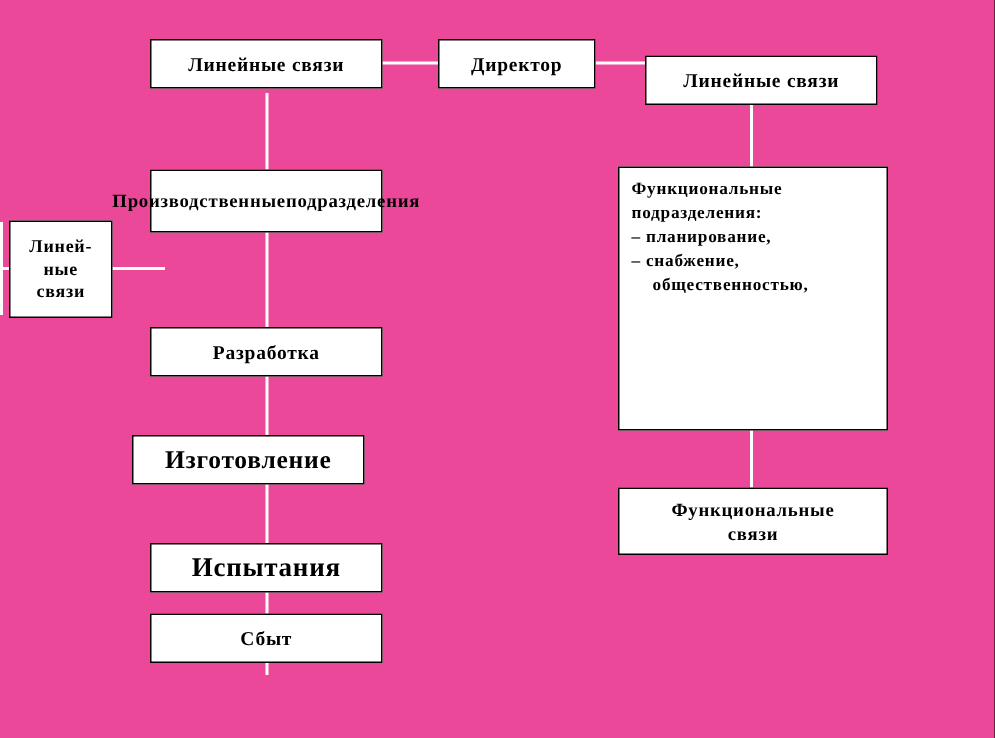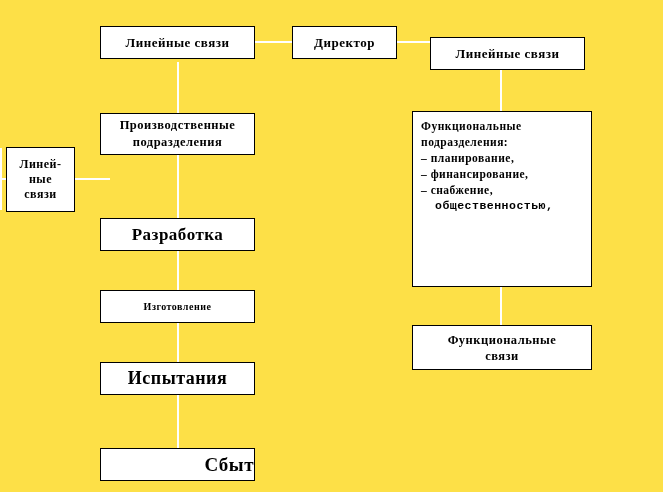--- a/index.html
+++ b/index.html
@@ -4,21 +4,21 @@
 <style>
   html, body {
     margin: 0;
     padding: 0;
     background: #000000;
   }
   #canvas {
     position: relative;
     width: 663px;
     height: 492px;
-    background: #fde047;
+    background: #ec4899;
     font-family: "Liberation Serif", serif;
     overflow: hidden;
   }
   .box {
     position: absolute;
     background: #ffffff;
     border: 1px solid #000000;
     box-sizing: border-box;
     color: #000000;
     font-weight: bold;
@@ -37,21 +37,20 @@
   }
   .line {
     position: absolute;
     background: #ffffff;
   }
   .list-line {
     white-space: nowrap;
   }
   .indent {
     padding-left: 14px;
-    font-family: Liberation Mono, monospace;
   }
 </style>
 </head>
 <body>
 
 <div id="canvas">
 
   <div class="line" style="left:177px; top:62px; width:2px; height:388px;"></div>
   <div class="line" style="left:177px; top:41px; width:116px; height:2px;"></div>
   <div class="line" style="left:397px; top:41px; width:115px; height:2px;"></div>
@@ -70,46 +69,45 @@
   <div class="box center" style="left:430px; top:37px; width:155px; height:33px; font-size:13px;">
     <span>Линейные  связи</span>
   </div>
 
   <div class="box" style="left:6px; top:147px; width:69px; height:65px; font-size:12px; display:flex; flex-direction:column; align-items:center; justify-content:center; text-align:center; line-height:15px;">
     <span>Линей-</span>
     <span>ные</span>
     <span>связи</span>
   </div>
 
-  <div class="box" style="left:100px; top:113px; width:155px; height:42px; font-size:12.5px; display:flex; flex-direction:column; align-items:center; justify-content:center; text-align:center; line-height:17px;">
+  <div class="box" style="left:100px; top:113px; width:155px; height:42px; font-size:12.5px; display:flex; flex-direction:row; align-items:center; justify-content:center; text-align:center; line-height:17px;">
     <span>Производственные</span>
     <span>подразделения</span>
   </div>
 
-  <div class="box center" style="left:100px; top:218px; width:155px; height:33px; font-size:17px;">
+  <div class="box center" style="left:100px; top:218px; width:155px; height:33px; font-size:13px;">
     <span>Разработка</span>
   </div>
 
-  <div class="box center" style="left:100px; top:290px; width:155px; height:33px; font-size:10px;">
+  <div class="box center" style="left:88px; top:290px; width:155px; height:33px; font-size:17px;">
     <span>Изготовление</span>
   </div>
 
   <div class="box center" style="left:100px; top:362px; width:155px; height:33px; font-size:18px;">
     <span>Испытания</span>
   </div>
 
-  <div class="box center" style="left:100px; top:448px; width:155px; height:33px; font-size:19px;justify-content:flex-end;">
+  <div class="box center" style="left:100px; top:409px; width:155px; height:33px; font-size:13px;">
     <span>Сбыт</span>
   </div>
 
   <div class="box topleft" style="left:412px; top:111px; width:180px; height:176px; font-size:11.5px; padding:6px 8px; line-height:16px;">
     <div class="list-line">Функциональные</div>
     <div class="list-line">подразделения:</div>
     <div class="list-line">– планирование,</div>
-    <div class="list-line">– финансирование,</div>
     <div class="list-line">– снабжение,</div>
     <div class="list-line indent">общественностью,</div>
   </div>
 
   <div class="box" style="left:412px; top:325px; width:180px; height:45px; font-size:12.5px; display:flex; flex-direction:column; align-items:center; justify-content:center; text-align:center; line-height:16px;">
     <span>Функциональные</span>
     <span>связи</span>
   </div>
 
 </div>

